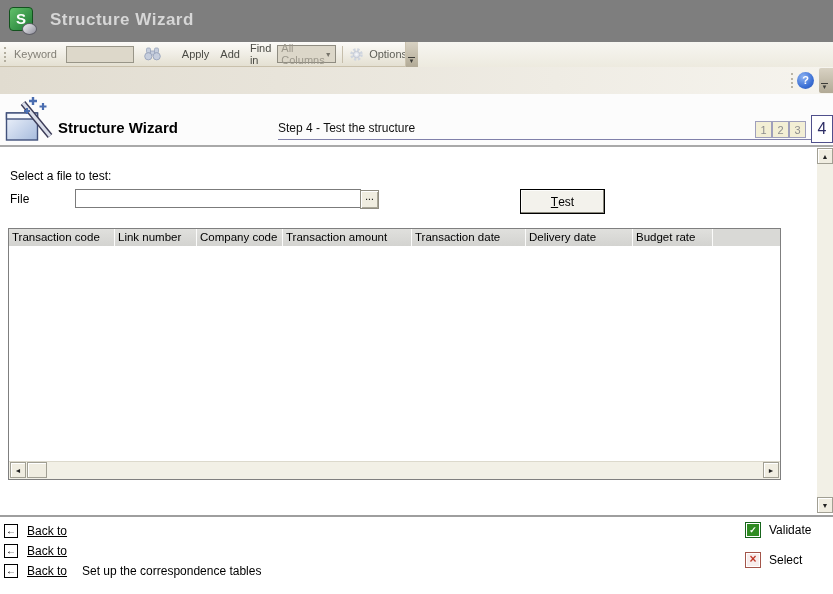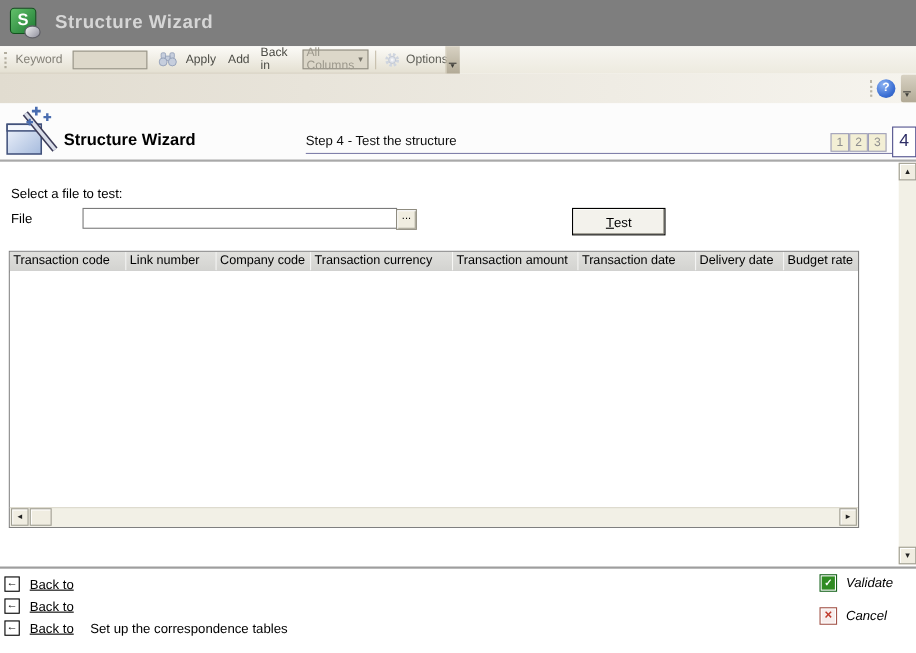--- a/index.html
+++ b/index.html
@@ -21,21 +21,21 @@
     background:linear-gradient(#fcfbf8,#e4e0d2);border-bottom:1px solid #c9c0ab;
     display:flex;align-items:center;font-size:11px;box-sizing:border-box;}
   .tb1rest{position:absolute;left:418px;top:42px;width:415px;height:25px;
     background:linear-gradient(#f7f6f1,#edeadf);}
   .grip{width:0;height:15px;border-left:2px dotted #b2ad9e;margin-left:4px;}
   .kwlabel{margin-left:8px;color:#827f76;}
   .kwinput{margin-left:9px;width:62px;height:15px;background:#ddd8ca;border:1px solid #989588;
     font-size:11px;padding:0 2px;color:#333;font-family:"Liberation Sans",sans-serif;}
   .binoc{margin-left:10px;display:flex;}
   .tbtext{color:#4b4b45;}
-  .m8{margin-left:8px}.m11{margin-left:11px}.m10{margin-left:10px}
+  .m8{margin-left:21px}.m11{margin-left:11px}.m10{margin-left:10px}
   .colsel{margin-left:6px;width:60px;height:16px;background:#dcd7c9;border:1px solid #8f8c81;
     display:flex;align-items:center;justify-content:flex-end;padding:0 3px;color:#9c988c;}
   .tinyarr{font-size:7px;color:#77746a;}
   .vsep{width:1px;height:17px;background:#c6beab;margin-left:6px;}
   .gear{margin-left:7px;display:flex;}
   .options{margin-left:5px;color:#5e5e57;display:flex;align-items:center;gap:4px;}
   .ofl{position:absolute;right:0;top:0;width:12px;height:25px;
     background:linear-gradient(#d8d2c3,#b2aa96);border-left:1px solid #cac2ae;}
   .chev{position:absolute;left:2px;bottom:3px;width:7px;text-align:center;font-size:6px;
     color:#3c3c38;border-top:1px solid #3c3c38;line-height:6px;}
@@ -107,21 +107,21 @@
   .backlabel{margin-left:9px;}
   .action{position:absolute;left:745px;display:flex;align-items:center;font-size:12px;}
   .act1{top:5px}.act2{top:35px}
   .aicon{width:16px;height:16px;box-sizing:border-box;padding:1px;background:#fff;}
   .vicon{border:1px solid #17641c;}
   .vicon .in{width:12px;height:12px;background:#2f8c22;color:#fff;font-size:9px;font-weight:bold;
     line-height:12px;text-align:center;}
   .cicon{border:1px solid #a3554a;}
   .cicon .in{width:12px;height:12px;background:#f7edec;color:#c03a2b;font-size:12px;font-weight:bold;
     line-height:11px;text-align:center;}
-  .actlabel{margin-left:8px;font-style:italic;}
+  .actlabel{margin-left:8px;}
 </style>
 </head>
 <body>
 
 <div id="app">
 
   <div class="titlebar">
     <div class="appicon">
       <div class="sq">S</div>
       <div class="mouse"></div>
@@ -138,21 +138,21 @@
       <svg width="17" height="14" viewBox="0 0 17 14">
         <rect x="2.5" y="1" width="4" height="5" rx="1.2" fill="#c6cedd" stroke="#98a4bb" stroke-width="0.8"></rect>
         <rect x="10.5" y="1" width="4" height="5" rx="1.2" fill="#c6cedd" stroke="#98a4bb" stroke-width="0.8"></rect>
         <rect x="6.5" y="4" width="4" height="4" fill="#c6cedd" stroke="#98a4bb" stroke-width="0.8"></rect>
         <circle cx="4.3" cy="9.3" r="3.6" fill="#c6cedd" stroke="#98a4bb" stroke-width="0.9"></circle>
         <circle cx="12.7" cy="9.3" r="3.6" fill="#c6cedd" stroke="#98a4bb" stroke-width="0.9"></circle>
       </svg>
     </span>
     <span class="tbtext m8">Apply</span>
     <span class="tbtext m11">Add</span>
-    <span class="tbtext m10">Back in</span>
+    <span class="tbtext m10">Find in</span>
     <div class="colsel">
       <span>All Columns</span>
       <span class="tinyarr">▼</span>
     </div>
     <div class="vsep"></div>
     <span class="gear">
       <svg width="15" height="15" viewBox="0 0 16 16">
         <circle cx="8" cy="8" r="5.2" fill="none" stroke="#cfd5df" stroke-width="3" stroke-dasharray="2.4 1.7"></circle>
         <circle cx="8" cy="8" r="3.4" fill="#dfe3ea" stroke="#b9c0cf" stroke-width="0.8"></circle>
         <circle cx="8" cy="8" r="1.4" fill="#f6f6f8"></circle>
@@ -206,21 +206,20 @@
   <div class="testbtn">
     <span class="mn">T</span>
       <span>est</span>
   </div>
 
   <div class="grid">
     <div class="gridhead">
       <div class="th">Transaction code</div>
       <div class="th">Link number</div>
       <div class="th">Company code</div>
-      <div class="th">Transaction currency</div>
       <div class="th">Transaction amount</div>
       <div class="th">Transaction date</div>
       <div class="th">Delivery date</div>
       <div class="th">Budget rate</div>
     </div>
     <div class="gridbody"></div>
     <div class="hscroll">
       <div class="sbtn hleft">◄</div>
       <div class="hthumb"></div>
       <div class="sbtn hright">►</div>
@@ -249,17 +248,17 @@
     <div class="action act1">
       <div class="aicon vicon">
         <div class="in">✓</div>
       </div>
       <span class="actlabel">Validate</span>
     </div>
     <div class="action act2">
       <div class="aicon cicon">
         <div class="in">×</div>
       </div>
-      <span class="actlabel">Cancel</span>
+      <span class="actlabel">Select</span>
     </div>
   </div>
 
 </div>
 
 </body></html>

